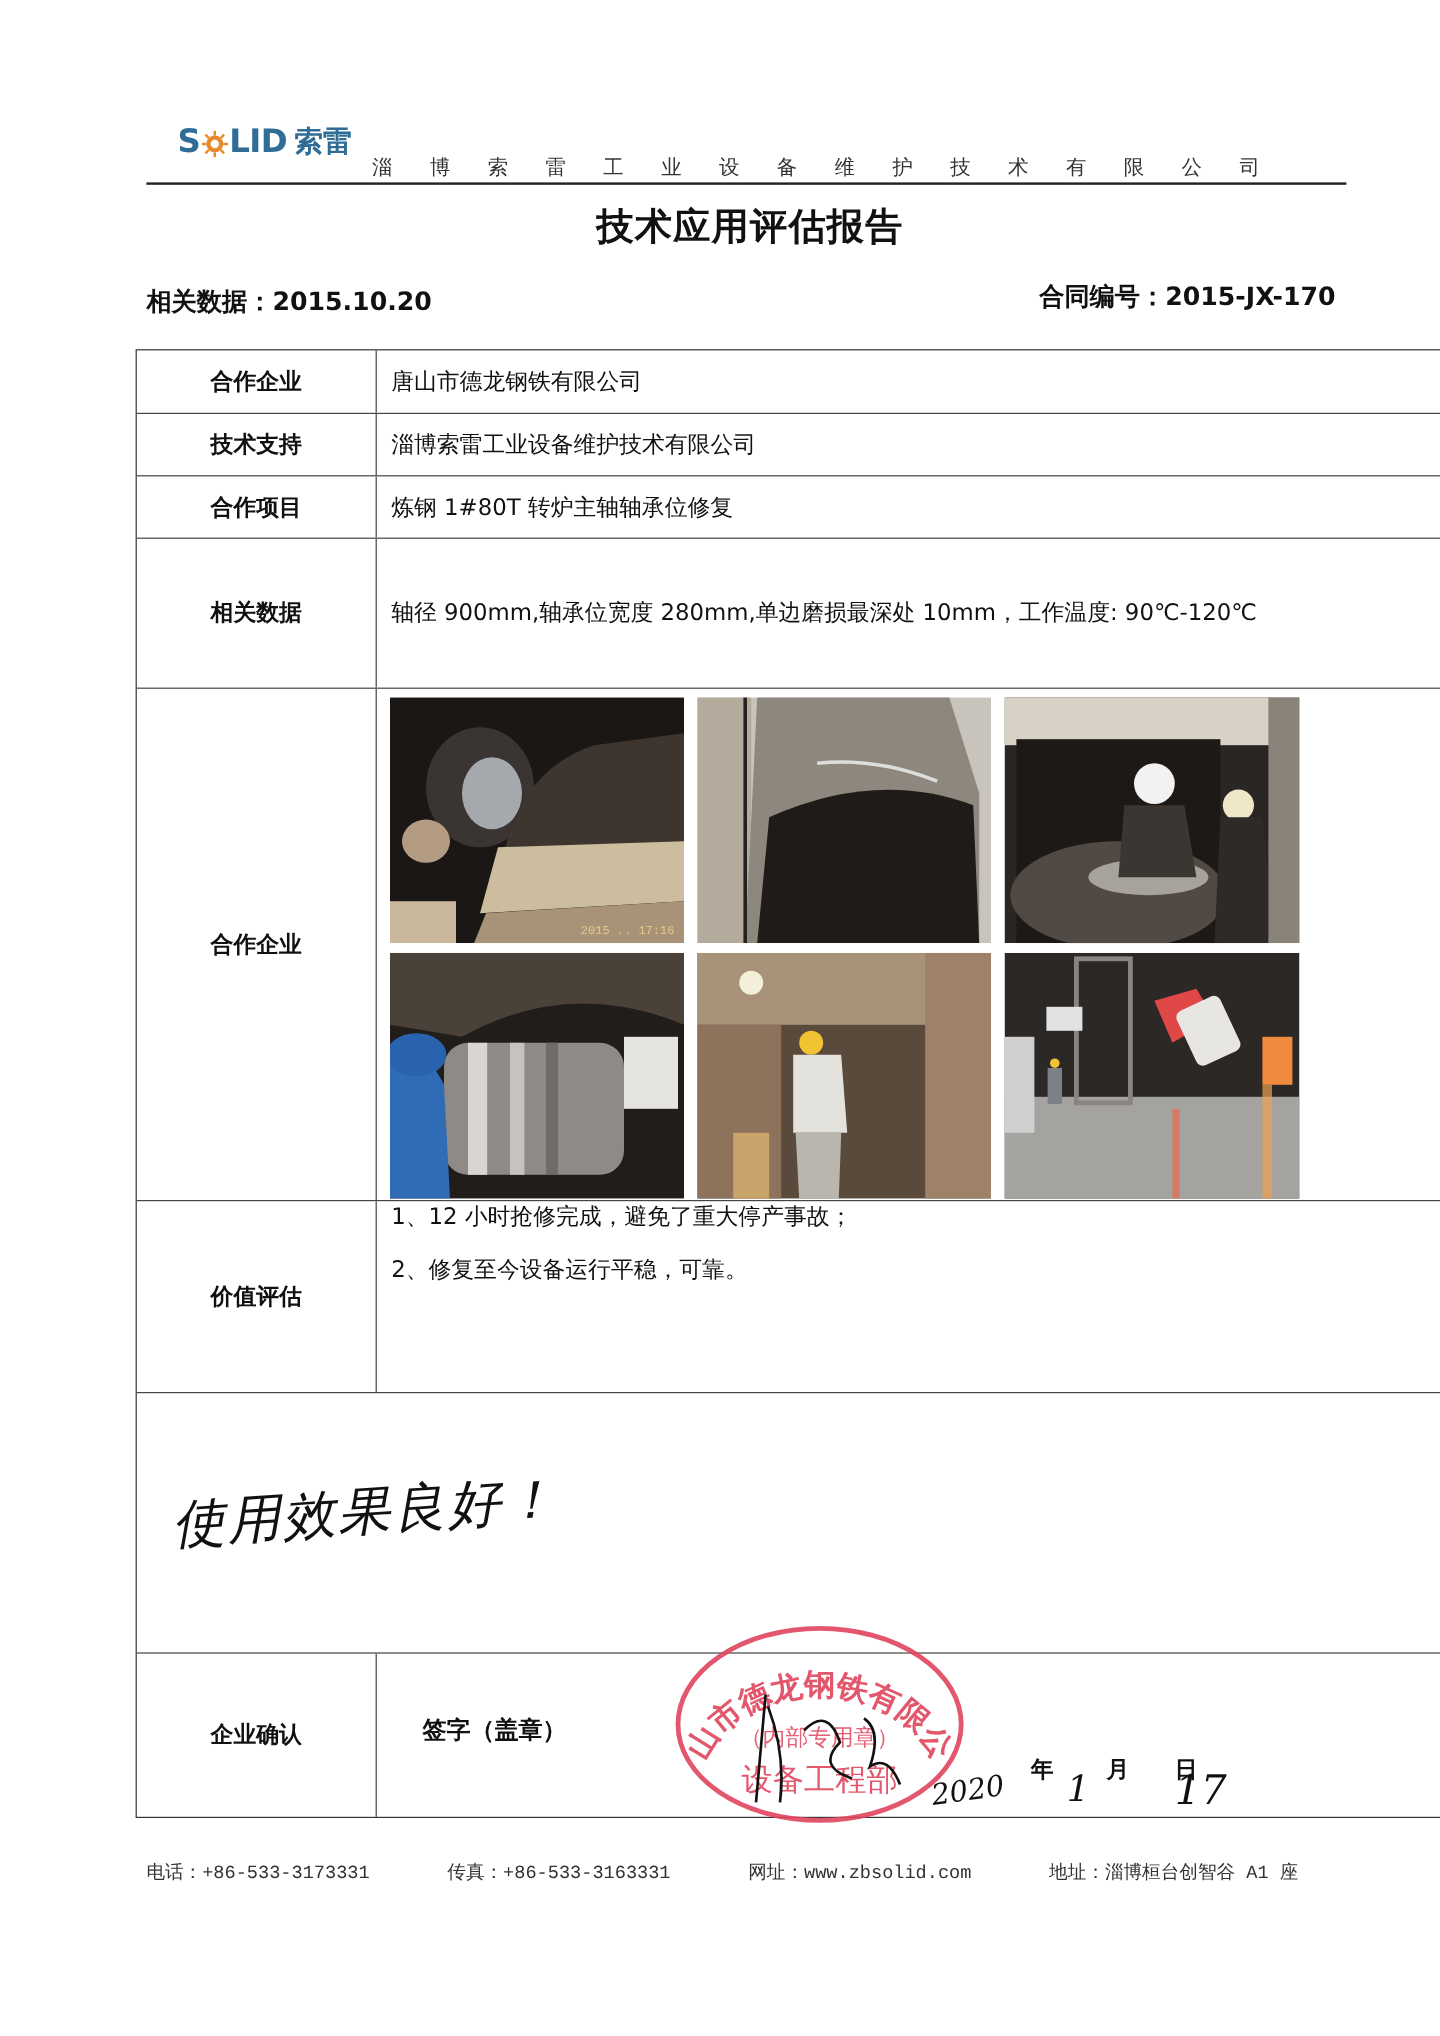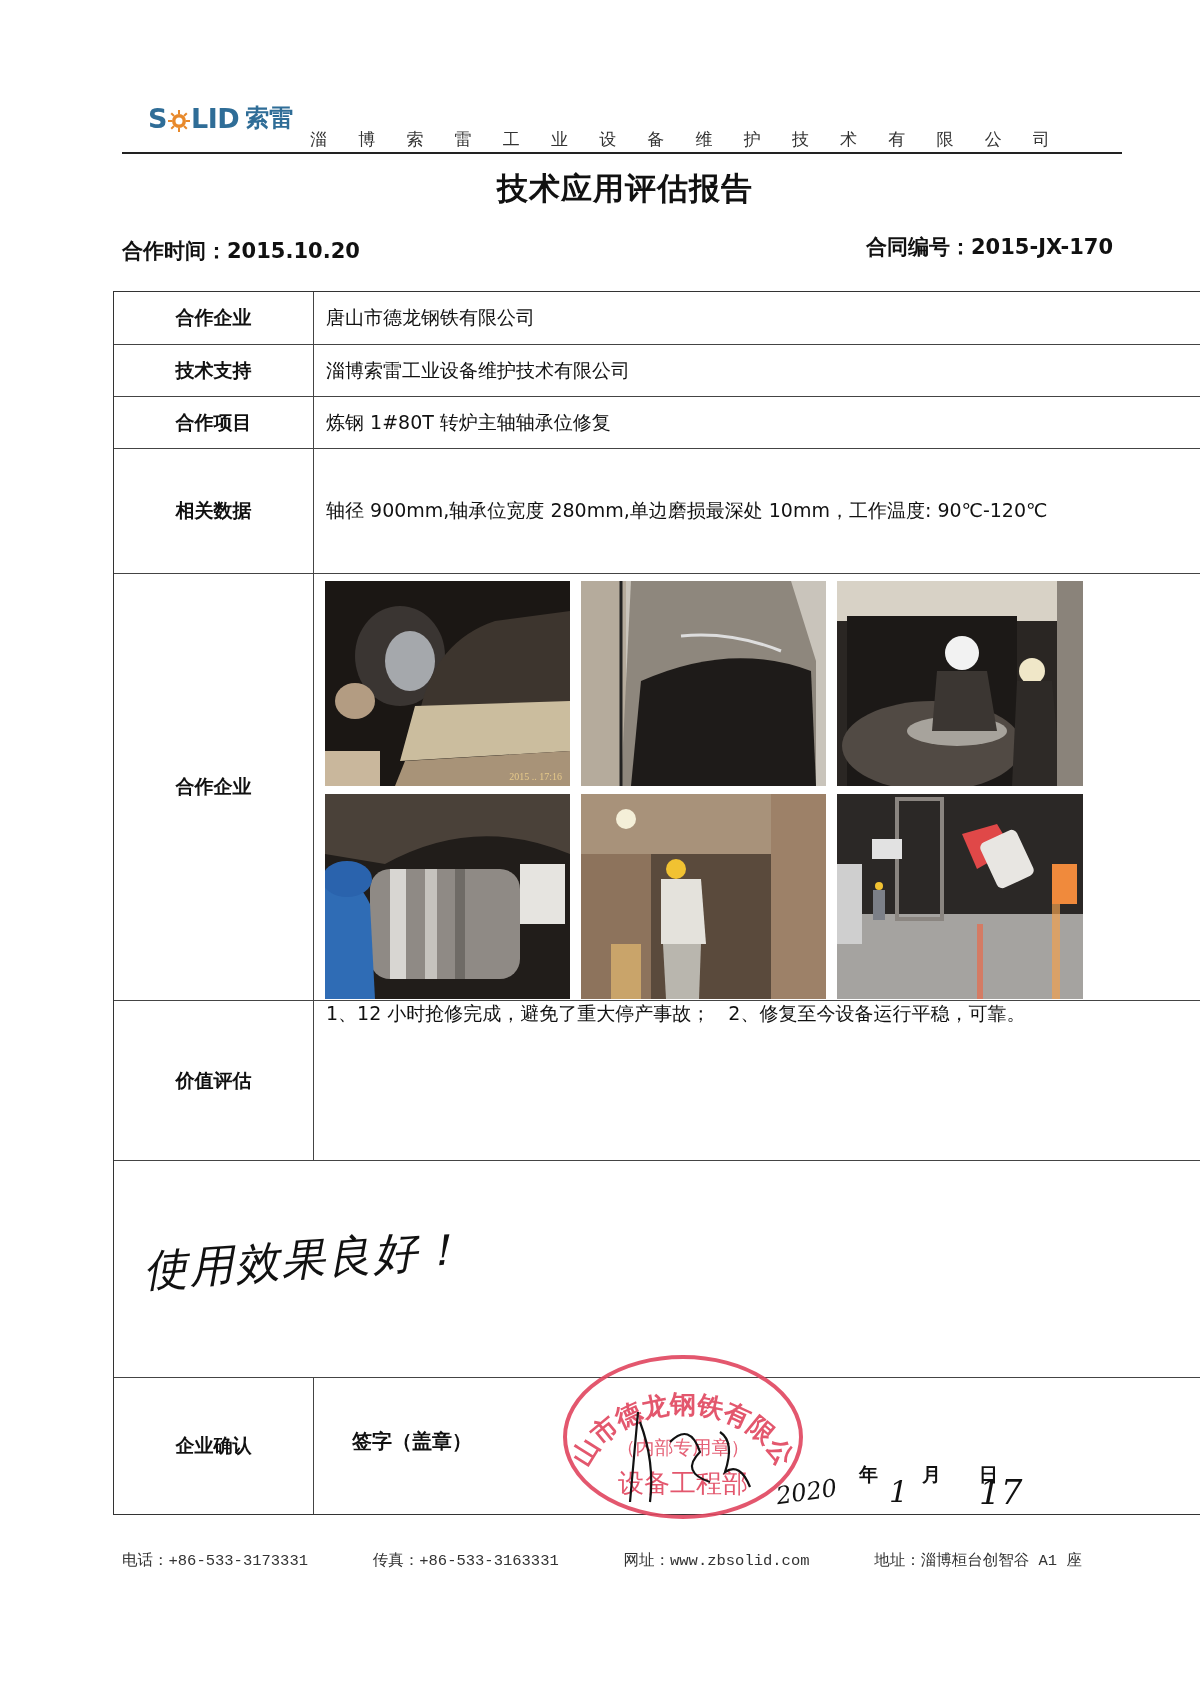--- a/index.html
+++ b/index.html
@@ -23,23 +23,23 @@
 
     
     .tbl { left: 113px; top: 291px; width: 1199px; border: 1.5px solid #333; box-sizing: border-box; }
     .row { display: flex; border-top: 1.5px solid #444; box-sizing: border-box; }
     .row:first-child { border-top: none; }
     .cell-label { width: 200px; border-right: 1.5px solid #444; display: flex; align-items: center; justify-content: center; font-weight: bold; font-size: 19px; box-sizing: border-box; }
     .cell-value { flex: 1; display: flex; align-items: center; padding-left: 12px; font-size: 19px; box-sizing: border-box; }
 
     .photos { display: grid; grid-template-columns: 245px 245px 246px; grid-template-rows: 205px 205px; column-gap: 11px; row-gap: 8px; padding: 7px 0 0 11px; align-content: start; }
     .photo { position: relative; overflow: hidden; }
-    .photo .ts { position: absolute; right: 8px; bottom: 4px; font-size: 10px; color: #e6c98a; font-family: Liberation Serif, serif; }
-
-    .value-list { display: flex; gap: 18px; padding-left: 12px; font-size: 19px; }
+    .photo .ts { position: absolute; right: 8px; bottom: 4px; font-size: 10px; color: #e6c98a; font-family: Liberation Mono, monospace; }
+
+    .value-list { display: flex; flex-direction: column; gap: 18px; padding-left: 12px; font-size: 19px; }
 
     .handwriting { font-family: "DejaVu Serif", serif; font-style: italic; font-size: 44px; color: #111; transform: rotate(-4deg); margin-left: 28px; margin-top: 40px; letter-spacing: 2px; }
 
     .sign-cell { flex: 1; position: relative; }
     .sign-label { position: absolute; left: 18px; top: 50px; font-size: 20px; font-weight: bold; margin-left: 20px; }
     .date-lbl { position: absolute; font-size: 19px; font-weight: bold; top: 84px; }
 
     .stamp { left: 560px; top: 1352px; width: 246px; height: 170px; }
     .sig-hand { font-family: "DejaVu Serif", serif; font-style: italic; color: #111; }
 
@@ -91,21 +91,21 @@
     <span>有</span>
     <span>限</span>
     <span>公</span>
     <span>司</span>
   </div>
 <div class="abs header-rule"></div>
 
 <div class="abs title">技术应用评估报告</div>
 
 <div class="abs meta-left">
-  <span>合作时间：</span><span>2015.10.20</span>
+  <span>相关数据：</span><span>2015.10.20</span>
 </div>
 <div class="abs meta-right">
   <span>合同编号：</span><span>2015-JX-170</span>
 </div>
 
 <div class="abs tbl">
   <div class="row" style="height:52px">
     <div class="cell-label">合作企业</div>
     <div class="cell-value">唐山市德龙钢铁有限公司</div>
   </div>

